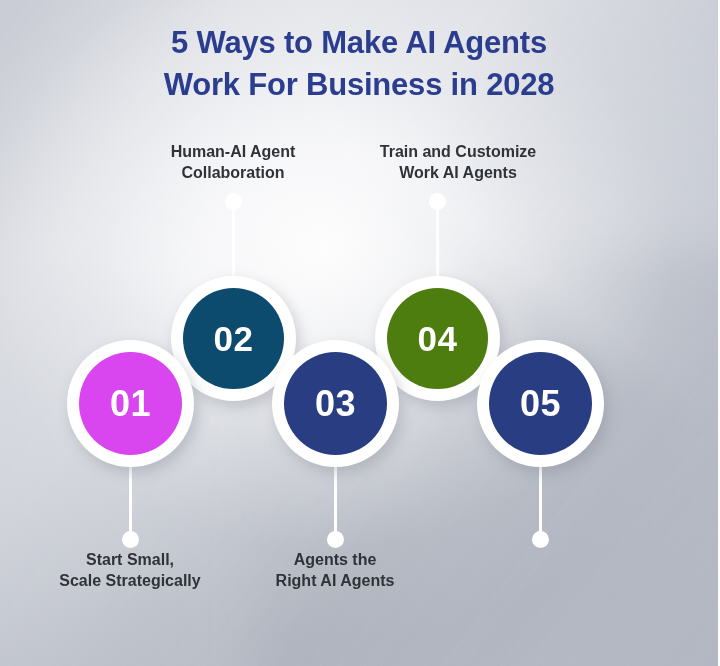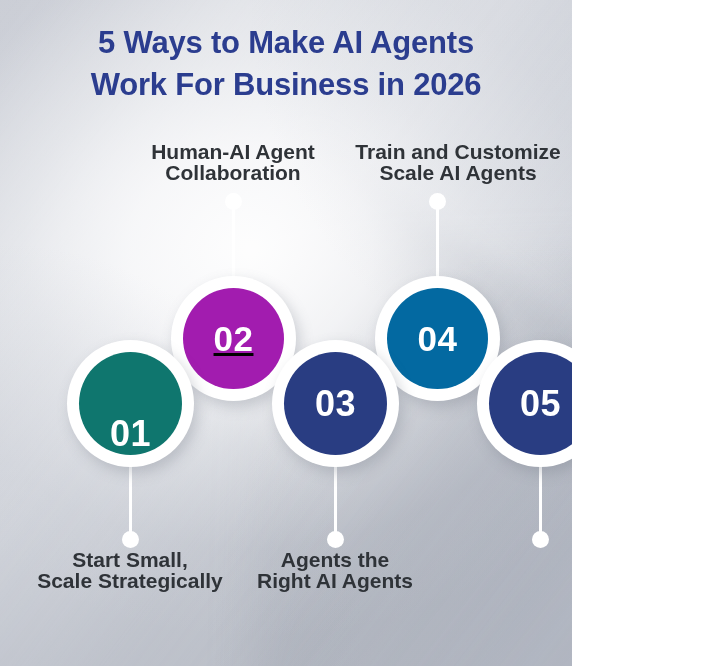--- a/index.html
+++ b/index.html
@@ -8,21 +8,21 @@
   }
   body {
     width: 720px;
     height: 666px;
     overflow: hidden;
     font-family: "Liberation Sans", sans-serif;
   }
 
   #infographic {
     position: relative;
-    width: 572px;
+    width: 718px;
     height: 666px;
     background: #c5c9d2;
     overflow: hidden;
   }
 
   
   .bg-base {
     position: absolute;
     inset: 0;
     background: linear-gradient(135deg, #c9ccd4 0%, #c4c8d1 45%, #c3c7d0 100%);
@@ -111,21 +111,21 @@
     line-height: 42px;
     white-space: nowrap;
   }
 
   
   .step-label {
     position: absolute;
     z-index: 18;
     text-align: center;
     color: #2f3338;
-    font-size: 21px;
+    font-size: 16px;
     font-weight: bold;
     line-height: 21px;
     width: 220px;
   }
   .step-label span { display: block; }
 
   
   .connector {
     position: absolute;
     z-index: 12;
@@ -190,31 +190,31 @@
 
   <div class="bg-base"></div>
   <div class="bg-diag-a"></div>
   <div class="bg-diag-b"></div>
   <div class="bg-shadow-sweep"></div>
   <div class="bg-glow"></div>
   <div class="bg-corner-dark"></div>
 
   <div class="title-block">
     <div class="title-line">5 Ways to Make AI Agents</div>
-    <div class="title-line">Work For Business in 2026</div>
+    <div class="title-line">Work For Business in 2028</div>
   </div>
 
   <div class="step-label" style="left:123px; top:141px;">
     <span>Human-AI Agent</span>
     <span>Collaboration</span>
   </div>
 
   <div class="step-label" style="left:348px; top:141px;">
     <span>Train and Customize</span>
-    <span>Scale AI Agents</span>
+    <span>Work AI Agents</span>
   </div>
 
   <div class="step-label" style="left:20px; top:549px;">
     <span>Start Small,</span>
     <span>Scale Strategically</span>
   </div>
 
   <div class="step-label" style="left:225px; top:549px;">
     <span>Agents the</span>
     <span>Right AI Agents</span>
@@ -240,33 +240,33 @@
     <div class="stem"></div>
     <div class="knob"></div>
   </div>
 
   <div class="connector down" style="left:530px; top:462px; width:20px; height:82px;">
     <div class="stem"></div>
     <div class="knob"></div>
   </div>
 
   <div class="node row-high" style="left:171px; top:276px; z-index:14;">
-    <div class="disc" style="background:#a21caf;text-decoration:underline;">
+    <div class="disc" style="background:#0c4a6e;">
       <span class="num">02</span>
     </div>
   </div>
 
   <div class="node row-high" style="left:375px; top:276px; z-index:14;">
-    <div class="disc" style="background:#0369a1;">
+    <div class="disc" style="background:#4d7c0f;">
       <span class="num">04</span>
     </div>
   </div>
 
   <div class="node row-low" style="left:67px; top:340px; z-index:16;">
-    <div class="disc" style="background:#0f766e;align-items:flex-end;">
+    <div class="disc" style="background:#d946ef;">
       <span class="num">01</span>
     </div>
   </div>
 
   <div class="node row-low" style="left:272px; top:340px; z-index:16;">
     <div class="disc" style="background:#293d82;">
       <span class="num">03</span>
     </div>
   </div>
 

